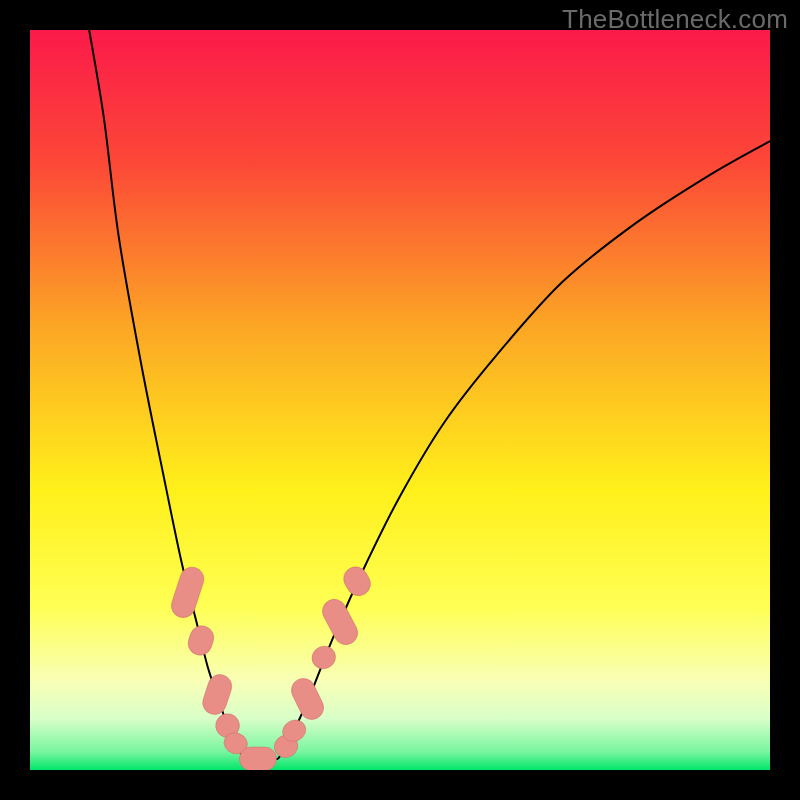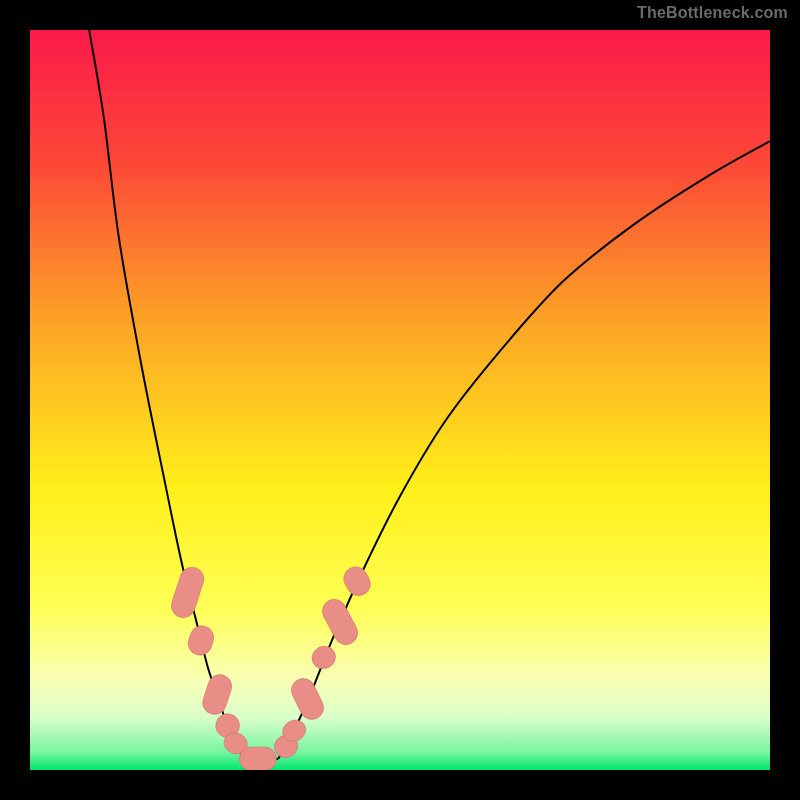--- a/index.html
+++ b/index.html
@@ -27,22 +27,22 @@
   .plot svg {
     display: block;
     width: 100%;
     height: 100%;
   }
   .watermark {
     position: absolute;
     top: 4px;
     right: 12px;
     color: #6a6a6a;
-    font-size: 16px;
-    font-weight: 700;
+    font-size: 26px;
+    font-weight: 400;
     letter-spacing: 0.2px;
     user-select: none;
   }
 </style>
 </head>
 <body>
 
 <div class="frame">
   <div class="plot">
     <svg viewBox="0 0 740 740" preserveAspectRatio="none">

